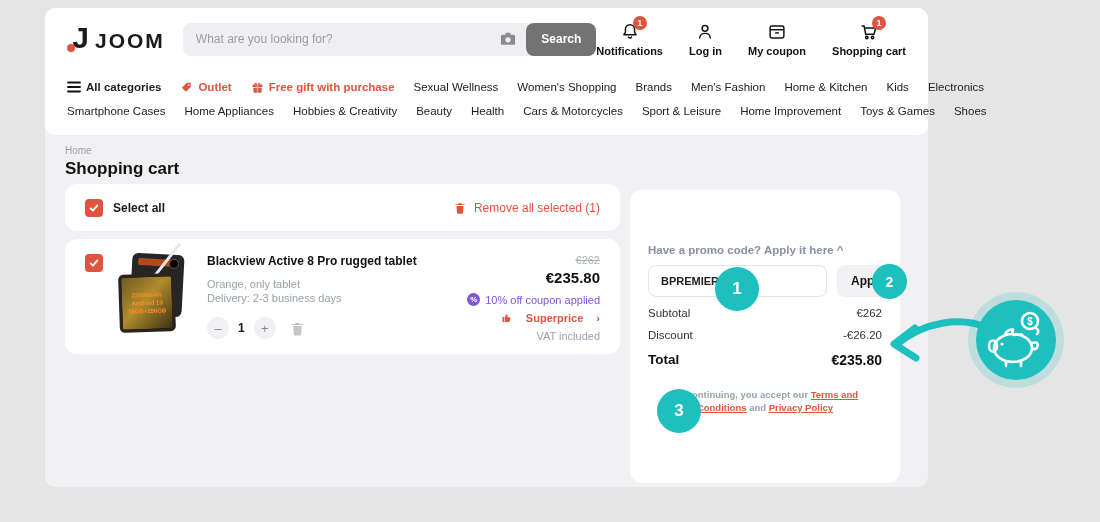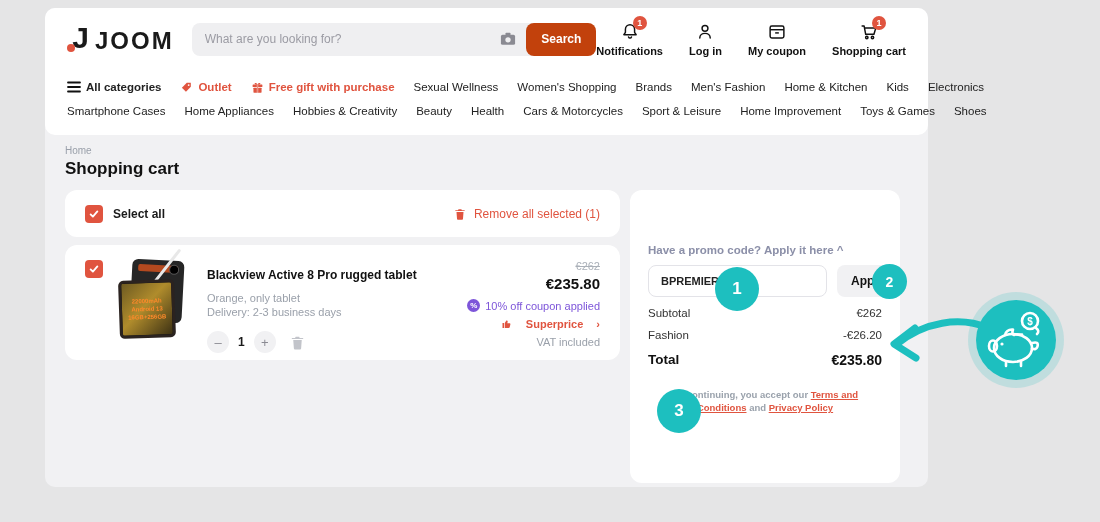--- a/index.html
+++ b/index.html
@@ -12,58 +12,58 @@
     color:#1a1a1a;
   }
   .content-area{ position:absolute; left:45px; top:8px; width:883px; height:479px; background:#f1f1f3; border-radius:10px; }
   
   .header-card{ position:absolute; left:0; top:0; width:883px; height:127px; background:#fff; border-radius:10px; }
   .header-top{ display:flex; align-items:center; height:62px; padding:0 22px; }
   .logo{ display:flex; align-items:flex-end; gap:6px; margin-right:18px; cursor:pointer; }
   .logo-mark{ position:relative; width:22px; height:30px; }
   .logo-j{ font-size:30px; font-weight:800; line-height:28px; position:absolute; right:0; top:0; }
   .logo-dot{ position:absolute; left:0px; bottom:2px; width:8px; height:8px; border-radius:50%; background:#e0543f; }
-  .logo-text{ font-size:24px; font-weight:800; letter-spacing:2px; line-height:26px; }
+  .logo-text{ font-size:21px; font-weight:800; letter-spacing:2px; line-height:26px; }
   .search-wrap{ display:flex; align-items:center; background:#efeff1; border-radius:8px; height:33px; width:458px; padding-left:13px; }
   .search-input{ flex:1; border:none; outline:none; background:transparent; font-size:12px; color:#3a3a3a; font-family:inherit; }
   .search-input::placeholder{ color:#9b9ba3; }
   .cam{ margin:0 8px; display:flex; }
-  .search-btn{ height:33px; padding:0 15px; background:#c2410c; color:#fff; border:none; border-radius:8px; font-size:12px; font-weight:700; font-family:inherit; cursor:pointer; }
+  .search-btn{ height:33px; padding:0 15px; background:#737373; color:#fff; border:none; border-radius:8px; font-size:12px; font-weight:700; font-family:inherit; cursor:pointer; }
   .header-actions{ display:flex; margin-left:auto; gap:26px; }
   .action{ display:flex; flex-direction:column; align-items:center; gap:2px; cursor:pointer; position:relative; }
   .action-label{ font-size:11px; font-weight:600; color:#111; white-space:nowrap; }
   .badge{ position:absolute; top:-5px; left:14px; min-width:14px; height:14px; border-radius:8px; background:#e0543f; color:#fff; font-size:9px; font-weight:700; display:flex; align-items:center; justify-content:center; padding:0 3px; }
   .icon-box{ position:relative; width:22px; height:22px; }
   
   .nav-row{ display:flex; align-items:center; gap:19px; padding:0 22px; font-size:11.5px; color:#222; }
   .nav-row1{ margin-top:6px; height:22px; }
   .nav-row2{ margin-top:2px; height:22px; }
   .nav-item{ cursor:pointer; white-space:nowrap; display:flex; align-items:center; gap:5px; }
   .nav-bold{ font-weight:700; }
   .nav-red{ color:#e0543f; font-weight:600; }
   
   .breadcrumb{ position:absolute; left:20px; top:137px; font-size:10px; color:#9aa0aa; cursor:pointer; }
   .page-title{ position:absolute; left:20px; top:151px; font-size:17px; font-weight:700; color:#111; }
-  .left-col{ position:absolute; left:20px; top:182px; width:555px; }
+  .left-col{ position:absolute; left:20px; top:176px; width:555px; }
   .select-bar{ background:#fff; border-radius:12px; height:47px; display:flex; align-items:center; padding:0 20px; }
   .checkbox{ width:18px; height:18px; background:#e0543f; border-radius:4px; display:flex; align-items:center; justify-content:center; cursor:pointer; flex:none; }
   .select-label{ font-size:12px; font-weight:700; margin-left:10px; }
   .remove-all{ margin-left:auto; display:flex; align-items:center; gap:7px; color:#e0543f; font-size:12px; cursor:pointer; }
   .product-card{ background:#fff; border-radius:12px; margin-top:8px; height:115px; padding:13px 20px; display:flex; }
   .product-card .checkbox{ margin-top:2px; }
   .prod-img{ position:relative; width:76px; height:82px; margin-left:14px; flex:none; }
   .tab-back{ position:absolute; left:14px; top:2px; width:52px; height:62px; background:#262626; border-radius:6px; transform:rotate(3deg); }
   .tab-back::before{ content:""; position:absolute; left:6px; top:5px; width:40px; height:7px; background:#b3491f; border-radius:2px; }
   .tab-back::after{ content:""; position:absolute; right:5px; top:4px; width:8px; height:8px; background:#000; border:1px solid #555; border-radius:50%; }
   .tab-front{ position:absolute; left:2px; top:22px; width:56px; height:58px; background:#151210; border:3px solid #2b2320; border-radius:5px; transform:rotate(-2deg); overflow:hidden; }
   .tab-screen{ position:absolute; inset:0; background:linear-gradient(135deg,#6d5a22 0%,#b08c2c 45%,#3c3114 100%); }
   .tab-txt{ position:absolute; left:0; right:0; top:14px; text-align:center; color:#ff8a2a; font-size:6px; font-weight:800; line-height:8px; }
   .stylus{ position:absolute; left:26px; top:8px; width:46px; height:3px; background:#e8e8e8; border-radius:2px; transform:rotate(-52deg); }
   .prod-mid{ margin-left:14px; flex:1; }
-  .prod-title{ font-size:12px; font-weight:600; color:#111; margin-top:10px; }
+  .prod-title{ font-size:12px; font-weight:600; color:#111; margin-top:2px; }
   .prod-sub{ font-size:11px; color:#9aa0aa; margin-top:9px; line-height:14px; }
   .stepper{ display:flex; align-items:center; gap:9px; margin-top:12px; }
   .step-btn{ width:22px; height:22px; border-radius:50%; background:#f1f1f3; color:#8a8a92; font-size:13px; display:flex; align-items:center; justify-content:center; cursor:pointer; border:none; font-family:inherit; }
   .qty{ font-size:12px; font-weight:700; }
   .prod-right{ width:160px; text-align:right; flex:none; }
   .old-price{ font-size:11px; color:#aab0b8; text-decoration:line-through; margin-top:2px; }
   .price{ font-size:15px; font-weight:800; color:#111; margin-top:3px; }
   .coupon-row{ display:flex; align-items:center; justify-content:flex-end; gap:5px; margin-top:7px; color:#7d55d9; font-size:11px; }
   .pct{ width:13px; height:13px; border-radius:50%; background:#7d55d9; color:#fff; font-size:8px; font-weight:700; display:flex; align-items:center; justify-content:center; }
   .superprice-row{ display:flex; align-items:center; justify-content:flex-end; gap:13px; margin-top:6px; color:#e0543f; font-size:11px; font-weight:600; cursor:pointer; }
@@ -284,21 +284,21 @@
     <div class="promo-header">Have a promo code? Apply it here ^</div>
     <div class="promo-row">
       <input class="promo-input" type="text" value="BPREMIER" style="">
       <button class="apply-btn">Apply</button>
     </div>
     <div class="tot-row">
       <span>Subtotal</span>
         <span class="tot-val">€262</span>
     </div>
     <div class="tot-row">
-      <span>Fashion</span>
+      <span>Discount</span>
         <span class="tot-val">-€26.20</span>
     </div>
     <div class="tot-row total">
       <span>Total</span>
         <span class="tot-val">€235.80</span>
     </div>
     <div class="terms">
       <span>By continuing, you accept our </span><a>Terms and Conditions</a><span> and </span><a>Privacy Policy</a>
     </div>
   </div>

